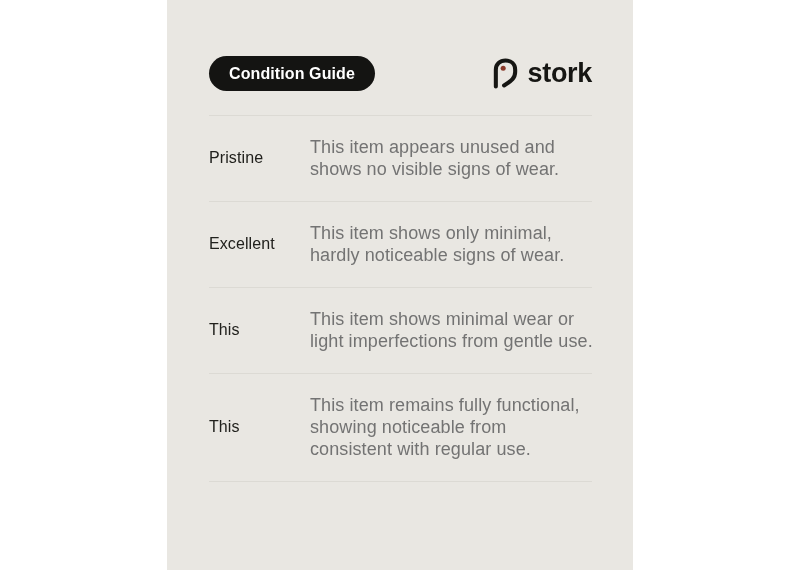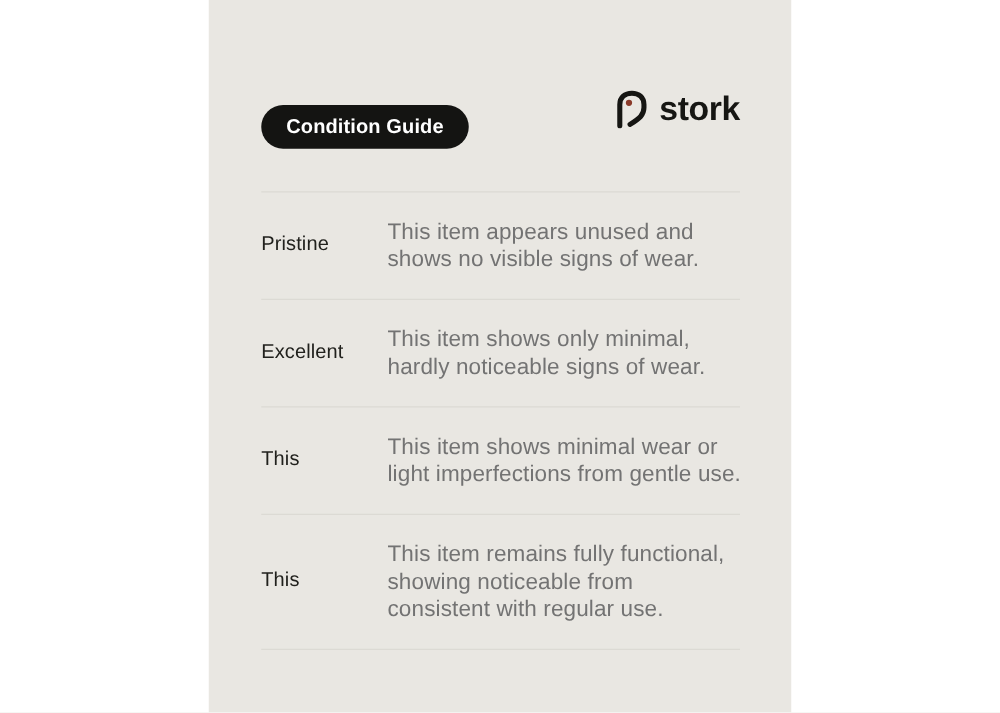--- a/index.html
+++ b/index.html
@@ -32,39 +32,38 @@
     border: none;
     border-radius: 999px;
     height: 35px;
     padding: 0 20px;
     font-size: 16px;
     font-weight: 700;
     letter-spacing: 0.1px;
     display: inline-flex;
     align-items: center;
     font-family: "Liberation Sans", sans-serif;
-    margin-top: 28px;
   }
   .logo {
     display: flex;
     align-items: center;
     gap: 7px;
     text-align: center;
   }
   .logo svg { display: block; }
   .brand {
     font-size: 27px;
     font-weight: 700;
     color: #161613;
     letter-spacing: -0.3px;
     line-height: 1;
   }
   
   .table {
-    margin-top: 34px;
+    margin-top: 24px;
   }
   .row {
     display: flex;
     align-items: center;
     border-top: 1px solid #dcdad4;
     padding: 20px 0 21px 0;
   }
   .row:last-child {
     border-bottom: 1px solid #dcdad4;
   }

